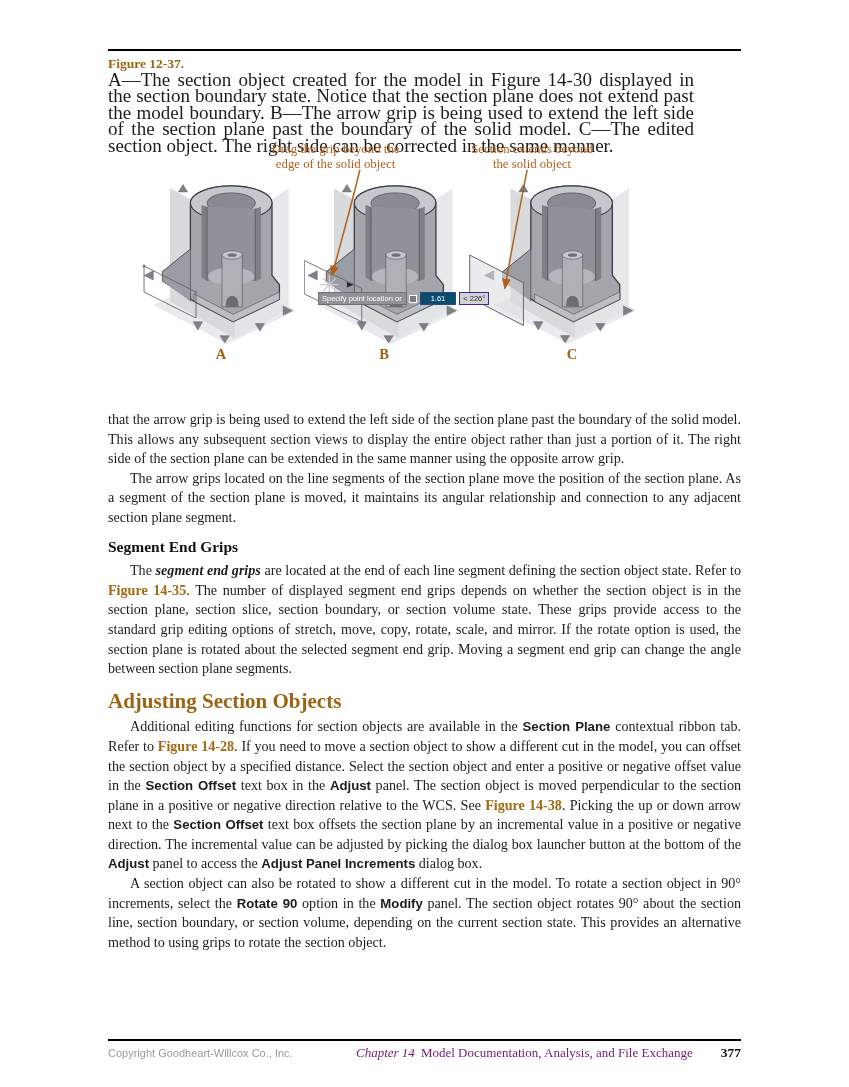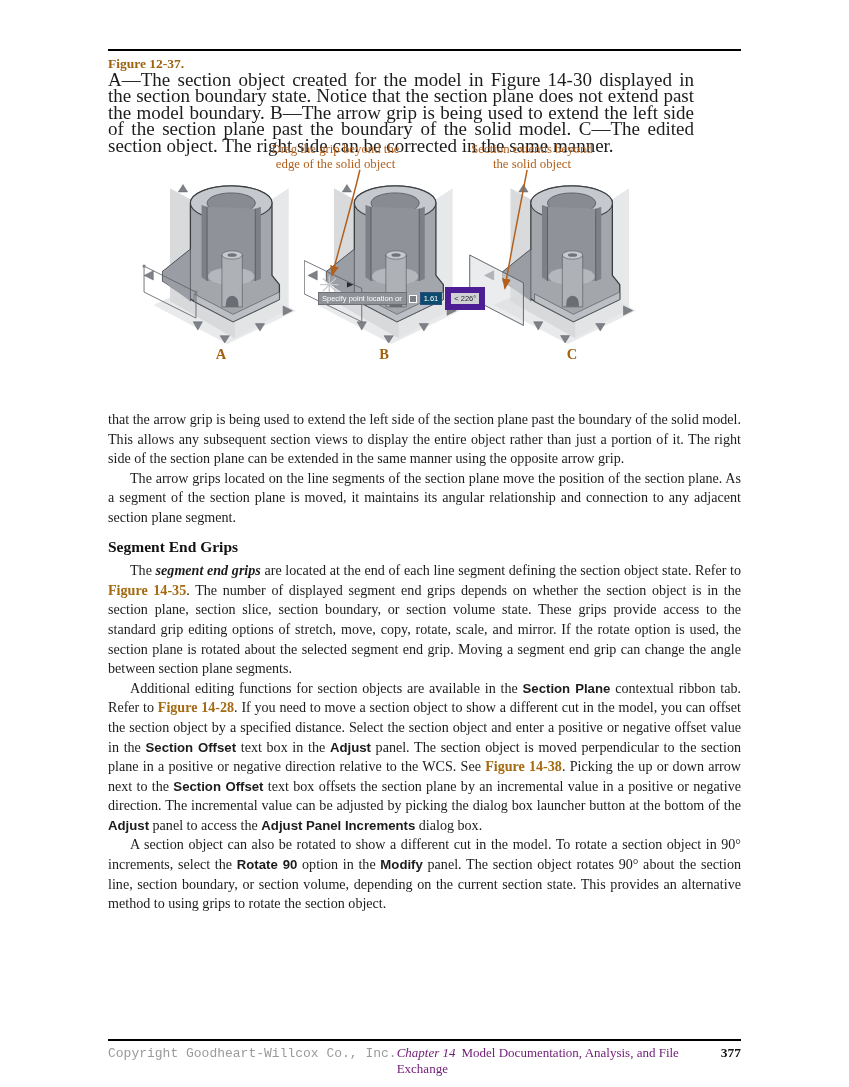--- a/index.html
+++ b/index.html
@@ -23,36 +23,36 @@
   .figC{left:466px;width:176px;}
   .figlabel{text-align:center;font-weight:bold;font-size:14.5px;color:#a2610f;margin-top:2px;}
   .figC .figlabel{padding-left:36px;}
 
   .tooltip{position:absolute;left:318px;top:292px;height:13px;display:flex;align-items:center;
            font-family:"Liberation Sans",sans-serif;font-size:7.5px;z-index:5;}
   .tt-prompt{background:#8f9296;border:1px solid #6d7075;color:#fff;padding:1px 4px 1px 3px;
              white-space:nowrap;display:inline-flex;align-items:center;height:9px;}
   .tt-icon{display:inline-block;width:6px;height:6px;background:#7b7e83;border:1px solid #fff;
            margin-left:2px;}
-  .tt-value{background:#0c4a6e;color:#fff;border:1px solid #2a4d80;padding:1px 3px;margin-left:3px;
+  .tt-value{background:#0c4a6e;color:#fff;border:1px solid #2a4d80;padding:1px 10px;margin-left:3px;
             height:9px;line-height:9px;}
-  .tt-angle{background:#d0d2d5;color:#2a2a2a;border:6px solid #4c1d95;padding:1px 3px;margin-left:3px;
+  .tt-angle{background:#d0d2d5;color:#2a2a2a;border:1px solid #4c1d95;padding:1px 3px;margin-left:3px;
             height:9px;line-height:9px;white-space:nowrap;}
 
   .bodytext{position:absolute;left:108px;top:410px;width:633px;font-size:14.1px;line-height:19.6px;}
   .bodytext p{margin:0;text-align:justify;}
   .bodytext p.indent{text-indent:22px;}
   .bodytext h3{margin:9px 0 5px 0;font-size:15.5px;color:#111;}
   .bodytext h2{margin:13px 0 6px 0;font-size:21px;color:#9c6410;}
   .seg-b{font-family:"Liberation Sans",sans-serif;font-weight:bold;font-size:13.2px;}
   .seg-bi{font-weight:bold;font-style:italic;}
   .seg-fig{font-weight:bold;color:#a36a12;}
 
   .footer{position:absolute;left:108px;top:1045px;width:633px;display:flex;align-items:baseline;}
-  .copyright{font-family:Liberation Mono, monospace;font-size:13px;color:#9a9a9a;flex:0 0 auto;}
+  .copyright{font-family:Liberation Sans, sans-serif;font-size:11px;color:#9a9a9a;flex:0 0 auto;}
   .footer .spacer{flex:1 1 auto;}
   .chap{font-size:13px;color:#701a75;}
   .chap i{font-style:italic;}
   .chap .chap-title{margin-left:6px;}
   .pageno{font-weight:bold;font-size:13.5px;margin-left:28px;color:#111;}
   svg{display:block;}
 </style>
 </head>
 <body>
 
@@ -147,20 +147,21 @@
       <path d="M66,4 C58,46 48,96 42,132" stroke="#b2601c" stroke-width="1.6" fill="none" marker-end="url(#oarrow)"></path>
     </svg>
     <div class="figlabel">C</div>
   </div>
 
   <div class="bodytext">
     <p><span>that the arrow grip is being used to extend the left side of the section plane past the boundary of the solid model. This allows any subsequent section views to display the entire object rather than just a portion of it. The right side of the section plane can be extended in the same manner using the opposite arrow grip.</span></p>
     <p class="indent"><span>The arrow grips located on the line segments of the section plane move the position of the section plane. As a segment of the section plane is moved, it maintains its angular relationship and connection to any adjacent section plane segment.</span></p>
     <h3>Segment End Grips</h3>
     <p class="indent"><span>The </span><span class="seg-bi">segment end grips</span><span> are located at the end of each line segment defining the section object state. Refer to </span><span class="seg-fig">Figure 14-35</span><span>. The number of displayed segment end grips depends on whether the section object is in the section plane, section slice, section boundary, or section volume state. These grips provide access to the standard grip editing options of stretch, move, copy, rotate, scale, and mirror. If the rotate option is used, the section plane is rotated about the selected segment end grip. Moving a segment end grip can change the angle between section plane segments.</span></p>
+    <h2>Adjusting Section Objects</h2>
     <p class="indent"><span>Additional editing functions for section objects are available in the </span><span class="seg-b">Section Plane</span><span> contextual ribbon tab. Refer to </span><span class="seg-fig">Figure 14-28</span><span>. If you need to move a section object to show a different cut in the model, you can offset the section object by a specified distance. Select the section object and enter a positive or negative offset value in the </span><span class="seg-b">Section Offset</span><span> text box in the </span><span class="seg-b">Adjust</span><span> panel. The section object is moved perpendicular to the section plane in a positive or negative direction relative to the WCS. See </span><span class="seg-fig">Figure 14-38</span><span>. Picking the up or down arrow next to the </span><span class="seg-b">Section Offset</span><span> text box offsets the section plane by an incremental value in a positive or negative direction. The incremental value can be adjusted by picking the dialog box launcher button at the bottom of the </span><span class="seg-b">Adjust</span><span> panel to access the </span><span class="seg-b">Adjust Panel Increments</span><span> dialog box.</span></p>
     <p class="indent"><span>A section object can also be rotated to show a different cut in the model. To rotate a section object in 90° increments, select the </span><span class="seg-b">Rotate 90</span><span> option in the </span><span class="seg-b">Modify</span><span> panel. The section object rotates 90° about the section line, section boundary, or section volume, depending on the current section state. This provides an alternative method to using grips to rotate the section object.</span></p>
   </div>
 
   <div class="rule footer-rule"></div>
   <div class="footer">
     <span class="copyright">Copyright Goodheart-Willcox Co., Inc.</span>
     <span class="spacer"></span>
     <span class="chap"><i>Chapter 14</i><span class="chap-title">Model Documentation, Analysis, and File Exchange</span></span>
     <span class="pageno">377</span>

